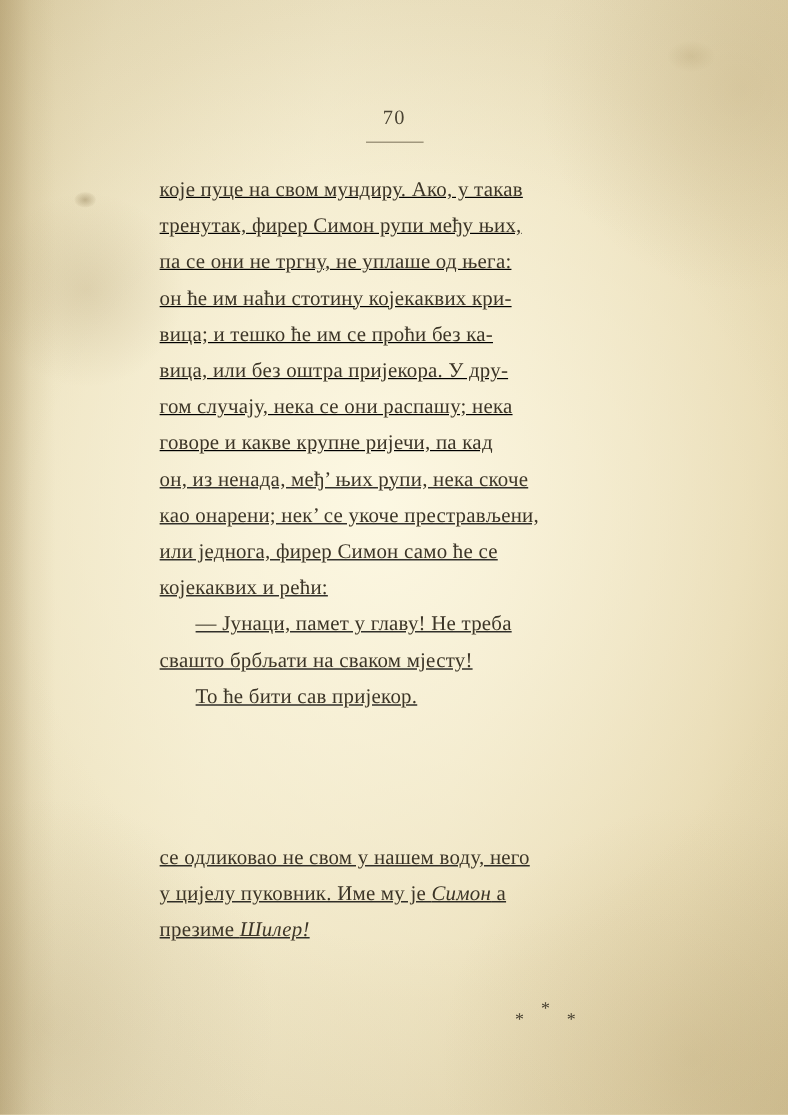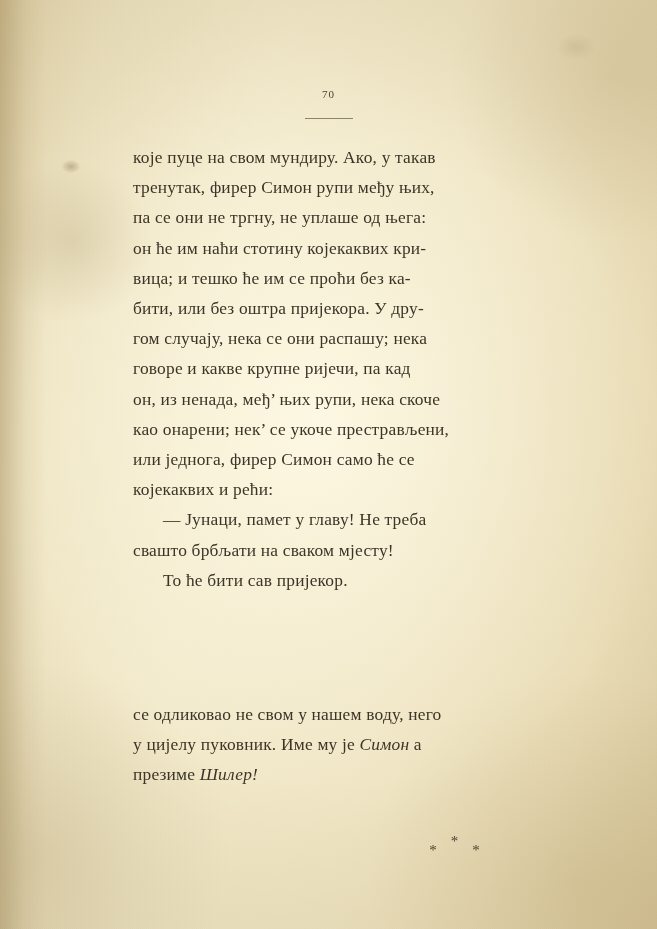--- a/index.html
+++ b/index.html
@@ -51,39 +51,40 @@
     z-index: 2;
     padding: 0;
   }
 
   .folio {
     position: absolute;
     top: 88px;
     left: 0;
     width: 657px;
     text-align: center;
-    font-size: 11px;
+    font-size: 17px;
     letter-spacing: 1px;
     color: #4a4333;
   }
   .folio-rule {
     position: absolute;
     top: 118px;
     left: 305px;
     width: 48px;
     height: 1px;
     background: #6b6149;
     opacity: 0.75;
   }
 
   .textblock {
     position: absolute;
     top: 142px;
     left: 133px;
     width: 392px;
+    text-decoration: underline;
   }
 
   p.para {
     margin: 0;
     color: #3c3527;
     font-size: 17.4px;
     line-height: 30.2px;
     text-align: justify;
     text-justify: inter-word;
     letter-spacing: 0.2px;
@@ -159,21 +160,21 @@
     <div class="folio-rule"></div>
 
     <div class="textblock">
 
       <p class="para justify-all">
         <span class="line">које пуце на свом мундиру. Ако, у такав</span>
         <span class="line">тренутак, фирер Симон рупи међу њих,</span>
         <span class="line">па се они не тргну, не уплаше од њега:</span>
         <span class="line">он ће им наћи стотину којекаквих кри-</span>
         <span class="line">вица; и тешко ће им се проћи без ка-</span>
-        <span class="line">бити, или без оштра пријекора. У дру-</span>
+        <span class="line">вица, или без оштра пријекора. У дру-</span>
         <span class="line">гом случају, нека се они распашу; нека</span>
         <span class="line">говоре и какве крупне ријечи, па кад</span>
         <span class="line">он, из ненада, међ’ њих рупи, нека скоче</span>
         <span class="line">као онарени; нек’ се укоче престрављени,</span>
         <span class="line">или једнога, фирер Симон само ће се</span>
         <span class="line" style="text-align-last:left">којекаквих и рећи:</span>
       </p>
 
       <p class="para justify-all">
         <span class="line" style="padding-left:30px">— Јунаци, памет у главу! Не треба</span>

